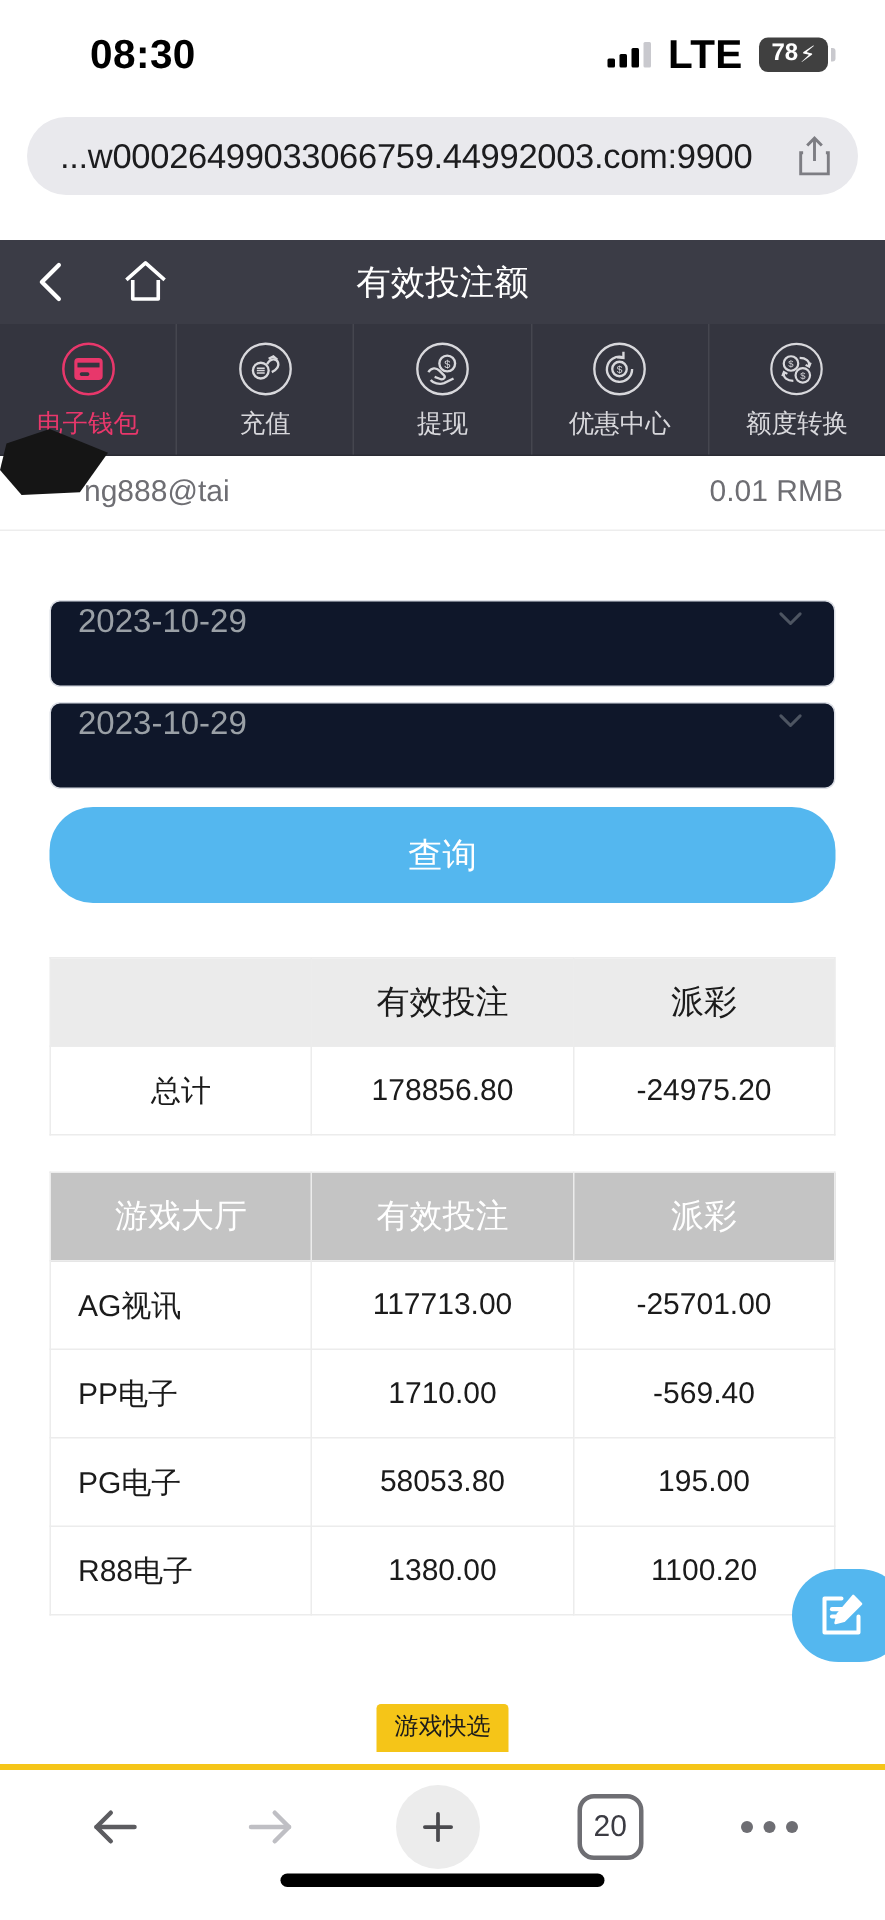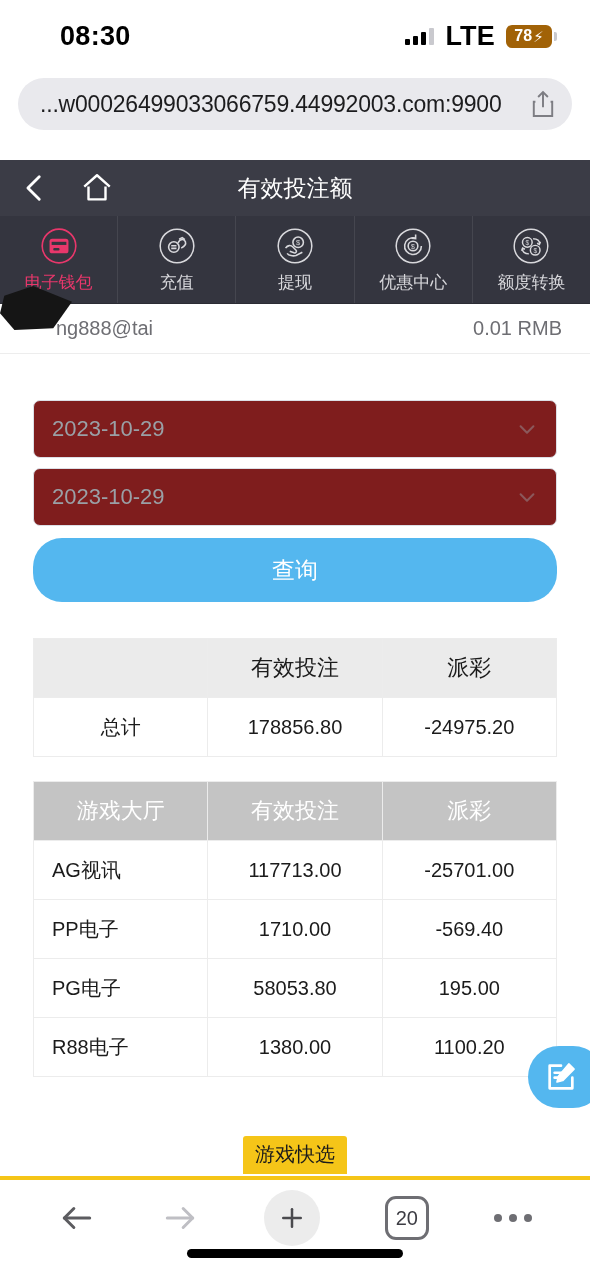--- a/index.html
+++ b/index.html
@@ -31,21 +31,21 @@
   .signal i { display: block; width: 5px; background: #000; border-radius: 1px; }
   .signal i:nth-child(1) { height: 6px; }
   .signal i:nth-child(2) { height: 9px; }
   .signal i:nth-child(3) { height: 13px; }
   .signal i:nth-child(4) { height: 17px; background: #c9c9ce; }
   .lte { font-size: 27px; font-weight: bold; color: #000; letter-spacing: 0.2px; }
   .battery {
     position: relative;
     width: 46px; height: 23px;
     border-radius: 6px;
-    background: #a16207;
+    background: #404040;
     display: flex; align-items: center; justify-content: center;
     gap: 0px;
   }
   .battery::after {
     content: "";
     position: absolute; right: -5px; top: 7px;
     width: 3px; height: 9px;
     background: #c9c9ce; border-radius: 0 2px 2px 0;
   }
   .battery .blevel { font-size: 16px; font-weight: bold; color: #fff; line-height:1; }
@@ -132,24 +132,23 @@
 
   .page-body { background: #fff; padding: 0 33px; }
   .spacer-top { height: 46px; }
 
   
   .date-field {
     height: 58px;
     border: 1px solid #dcdfe6;
     border-radius: 7px;
     display: flex;
-    align-items: center;
     padding: 0 18px;
     margin-bottom: 10px;
-    background: #7f1d1d;
+    background: #0f172a;
     gap: 44px;
   }
   .date-field .dval { flex: 1; font-size: 22px; color: #9aa0a6; }
   .chev { width: 22px; height: 22px; opacity: .45; }
 
   .query-btn {
     margin-top: 12px;
     height: 64px;
     border-radius: 29px;
     background: #54b7ef;
@@ -212,21 +211,21 @@
   .quick-tab-wrap {
     position: absolute;
     left: 0; right: 0;
     top: 1136px;
     display: flex;
     justify-content: center;
   }
   .quick-tab {
     background: #f5c518;
     color: #1b1b1b;
-    font-size: 20px;
+    font-size: 16px;
     padding: 5px 12px 6px 12px;
     border-radius: 3px 3px 0 0;
   }
   .yellow-line {
     position: absolute;
     left: 0; right: 0; top: 1176px;
     height: 4px;
     background: #f5c518;
   }
   .browser-bar {

